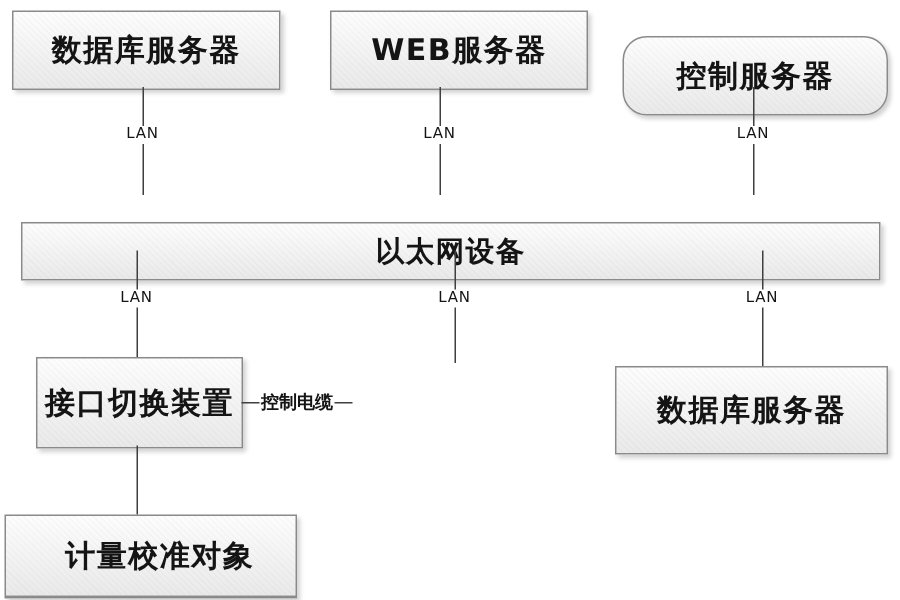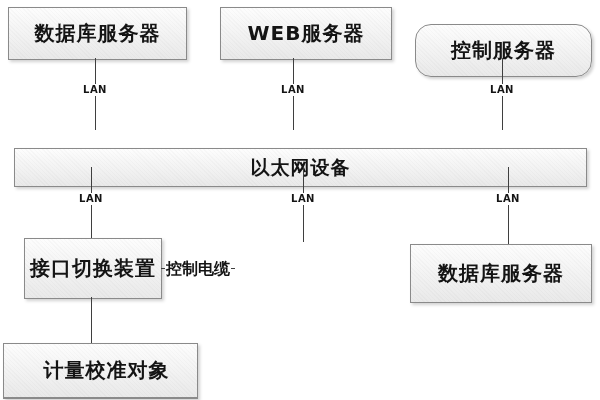--- a/index.html
+++ b/index.html
@@ -45,29 +45,29 @@
   #e-meter{left:303px;top:167px;height:75px;}
   #e-browser{left:508px;top:167px;height:77px;}
   #e-calib{left:91px;top:297px;height:46px;}
   .hline{position:absolute;height:1px;background:var(--connector);}
   #e-cable{left:161px;top:268px;width:74px;}
   .edge-label{
     position:absolute;transform:translateX(-50%);
     background:var(--background);
     color:var(--text);
     font-size:10px;letter-spacing:0.5px;
-    padding:0 2px;line-height:12px;font-weight:bold;
+    padding:0 2px;line-height:12px;
   }
   #lan-db{left:95px;top:84px;}
   #lan-web{left:293px;top:84px;}
   #lan-ctrl{left:502px;top:84px;}
   #lan-switch{left:91px;top:193px;}
   #lan-meter{left:303px;top:193px;}
   #lan-browser{left:508px;top:193px;}
-  #lbl-cable{left:198px;top:261px;font-size:16px;font-weight:bold;letter-spacing:0;line-height:15px;padding:0 1px;text-align:center;}
+  #lbl-cable{left:198px;top:261px;font-size:12px;font-weight:bold;letter-spacing:0;line-height:15px;padding:0 1px;text-align:center;}
 </style>
 </head>
 <body>
 
 <div class="canvas">
 
   <div class="node" id="n-db">数据库服务器</div>
   <div class="node" id="n-web">WEB服务器</div>
   <div class="node" id="n-ctrl">控制服务器</div>
 

